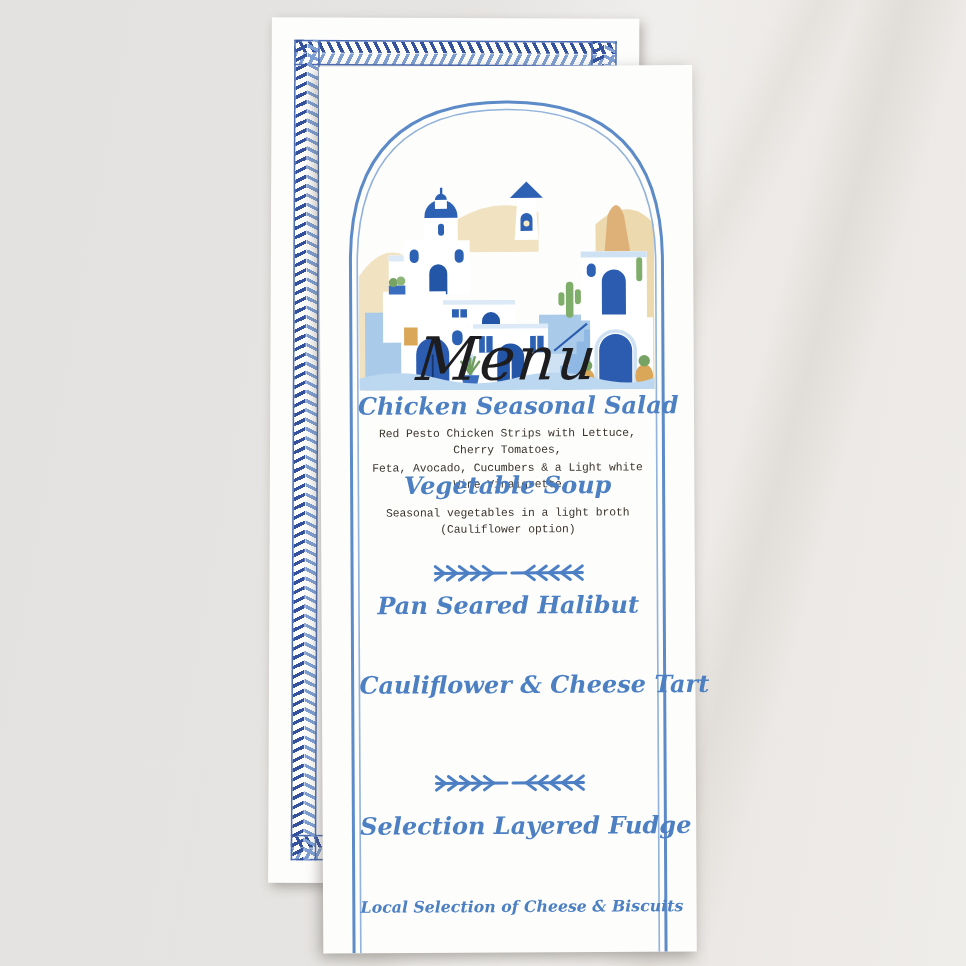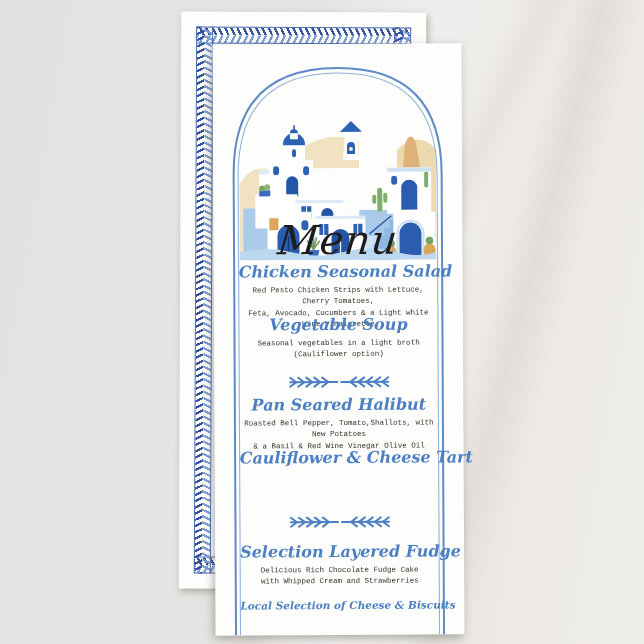--- a/index.html
+++ b/index.html
@@ -222,22 +222,20 @@
           <path d="M78,8 l6,4.5"></path>
         <path d="M70,8 l6,-4.5"></path>
           <path d="M70,8 l6,4.5"></path>
       </g>
     </svg>
   </div>
 
   <div class="block" style="top:352px">
     <span class="course-name">Pan Seared Halibut</span>
   </div>
-  <div class="block course-desc" style="top:374px">Roasted Bell Pepper, Tomato,Shallots, with New Potatoes
-&amp; a Basil &amp; Red Wine Vinegar Olive Oil</div>
 
   <div class="block" style="top:405px">
     <span class="course-name">Cauliflower &amp; Cheese Tart</span>
   </div>
 
   <div class="block divider" style="top:470px">
     <svg width="118" height="16" viewBox="0 0 118 16">
       <g stroke="#4d7fc4" stroke-width="2" stroke-linecap="round" fill="none">
         <path d="M10,8 H57"></path>
         <path d="M16,8 l-6,-4.5"></path>
@@ -261,20 +259,18 @@
           <path d="M78,8 l6,4.5"></path>
         <path d="M70,8 l6,-4.5"></path>
           <path d="M70,8 l6,4.5"></path>
       </g>
     </svg>
   </div>
 
   <div class="block" style="top:499px">
     <span class="course-name">Selection Layered Fudge</span>
   </div>
-  <div class="block course-desc" style="top:521px">Delicious Rich Chocolate Fudge Cake
-with Whipped Cream and Strawberries</div>
 
   <div class="block" style="top:551px">
     <span class="course-name sz-small">Local Selection of Cheese &amp; Biscuits</span>
   </div>
 
 </div>
 
 </body></html>

